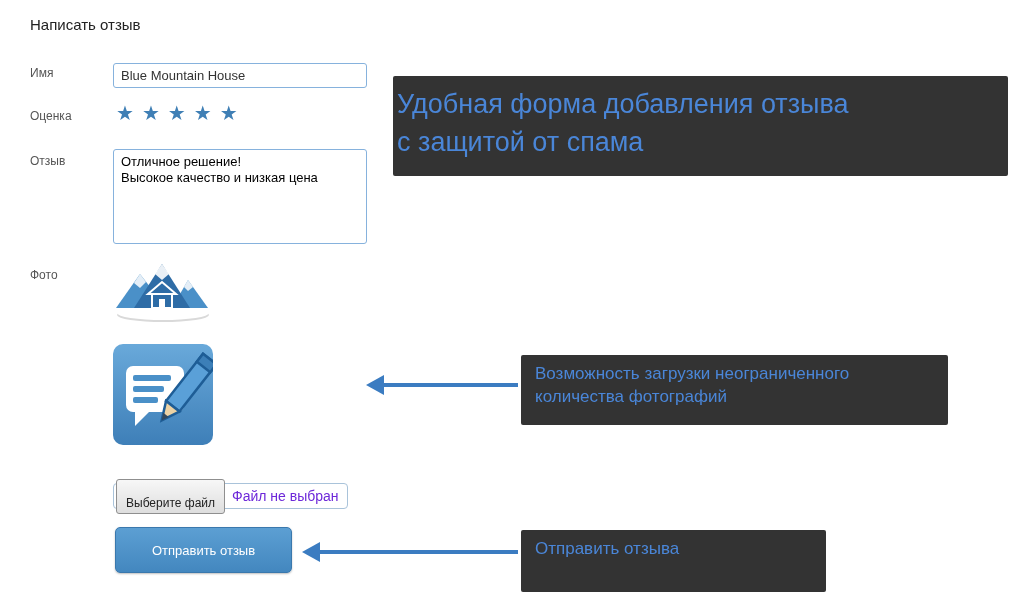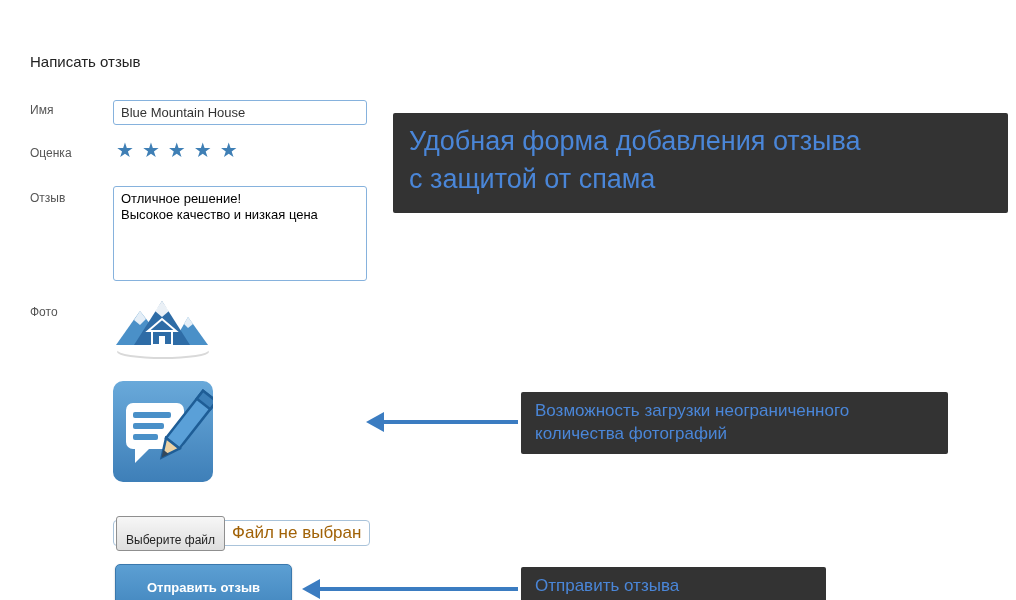--- a/index.html
+++ b/index.html
@@ -3,21 +3,21 @@
 <meta charset="utf-8">
 <style>
   * { box-sizing: border-box; margin: 0; padding: 0; }
   html, body { width: 1016px; height: 600px; }
   body {
     position: relative;
     background: #ffffff;
     font-family: "Liberation Sans", sans-serif;
     overflow: hidden;
   }
-  .abs { position: absolute; margin-top: 37px; }
+  .abs { position: absolute; }
 
   .page-title {
     left: 30px; top: 16px;
     font-size: 15px; color: #222;
   }
   .field-label {
     left: 30px;
     font-size: 12px; color: #555;
   }
   .lbl-name   { top: 66px; }
@@ -71,51 +71,51 @@
   }
   .file-button {
     background: linear-gradient(#f7f7f7, #dedede);
     border: 1px solid #8f8f8f;
     border-radius: 3px;
     font-size: 12px; color: #222;
     padding: 16px 9px 3px 9px;
     cursor: pointer;
     white-space: nowrap;
   }
-  .file-status { font-size: 17px; color: #a16207; white-space: nowrap; }
+  .file-status { font-size: 14px; color: #6d28d9; white-space: nowrap; }
 
   .submit-button {
     left: 115px; top: 527px;
     width: 177px; height: 46px;
     background: linear-gradient(#5c9fd3, #4387bf);
     border: 1px solid #3a78ad;
     border-radius: 5px;
     color: #ffffff;
-    font-weight: bold;
+    font-weight: normal;
     font-size: 13px;
     font-family: "Liberation Sans", sans-serif;
     cursor: pointer;
     box-shadow: 0 1px 2px rgba(0,0,0,0.25);
   }
 
   .callout {
     background: #333333;
     color: #4a86d8;
     border-radius: 2px;
   }
   .callout-spam {
     left: 393px; top: 76px;
     width: 615px; height: 100px;
-    padding: 10px 16px;
+    padding: 10px 4px;
     font-size: 27px;
     line-height: 1.4;
   }
   .callout-photos {
     left: 521px; top: 355px;
-    width: 427px; height: 62px;
+    width: 427px; height: 70px;
     padding: 8px 14px;
     font-size: 17px;
     line-height: 1.35;
   }
   .callout-ajax {
     left: 521px; top: 530px;
     width: 305px; height: 62px;
     padding: 8px 14px;
     font-size: 17px;
     line-height: 1.35;

